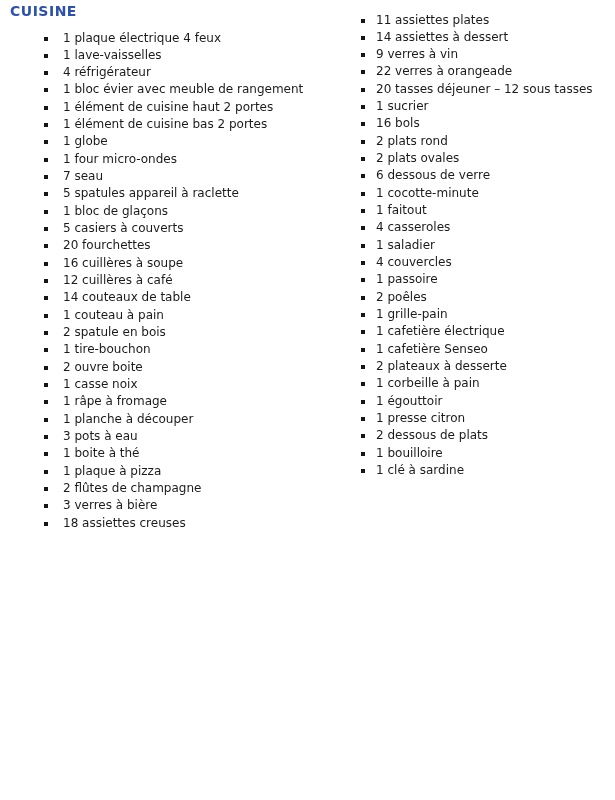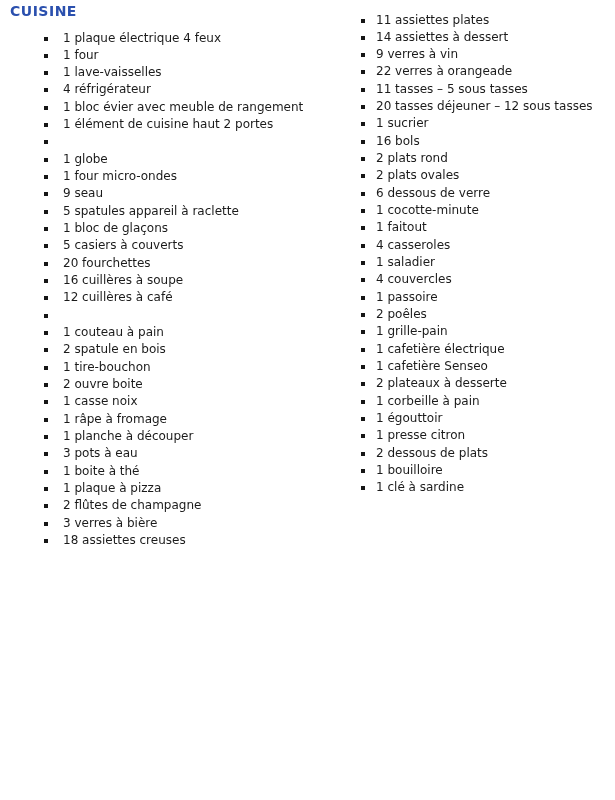--- a/index.html
+++ b/index.html
@@ -57,52 +57,49 @@
 
 <div class="page" style="color: rgb(27, 27, 27); background: rgb(255, 255, 255);">
   <div class="title" style="color: rgb(43, 80, 174);">CUISINE</div>
   <ul class="col col-left">
       <li class="item">
         <span class="bullet"></span>
         <span class="item-text">1 plaque électrique 4 feux</span>
       </li>
       <li class="item">
         <span class="bullet"></span>
-        <span class="item-text">1 four</span>
-      </li>
-      <li class="item">
-        <span class="bullet"></span>
         <span class="item-text">1 lave-vaisselles</span>
       </li>
       <li class="item">
         <span class="bullet"></span>
         <span class="item-text">4 réfrigérateur</span>
       </li>
       <li class="item">
         <span class="bullet"></span>
         <span class="item-text">1 bloc évier avec meuble de rangement</span>
       </li>
       <li class="item">
         <span class="bullet"></span>
         <span class="item-text">1 élément de cuisine haut 2 portes</span>
       </li>
       <li class="item">
         <span class="bullet"></span>
+        <span class="item-text">1 élément de cuisine bas 2 portes</span>
       </li>
       <li class="item">
         <span class="bullet"></span>
         <span class="item-text">1 globe</span>
       </li>
       <li class="item">
         <span class="bullet"></span>
         <span class="item-text">1 four micro-ondes</span>
       </li>
       <li class="item">
         <span class="bullet"></span>
-        <span class="item-text">9 seau</span>
+        <span class="item-text">7 seau</span>
       </li>
       <li class="item">
         <span class="bullet"></span>
         <span class="item-text">5 spatules appareil à raclette</span>
       </li>
       <li class="item">
         <span class="bullet"></span>
         <span class="item-text">1 bloc de glaçons</span>
       </li>
       <li class="item">
@@ -116,20 +113,21 @@
       <li class="item">
         <span class="bullet"></span>
         <span class="item-text">16 cuillères à soupe</span>
       </li>
       <li class="item">
         <span class="bullet"></span>
         <span class="item-text">12 cuillères à café</span>
       </li>
       <li class="item">
         <span class="bullet"></span>
+        <span class="item-text">14 couteaux de table</span>
       </li>
       <li class="item">
         <span class="bullet"></span>
         <span class="item-text">1 couteau à pain</span>
       </li>
       <li class="item">
         <span class="bullet"></span>
         <span class="item-text">2 spatule en bois</span>
       </li>
       <li class="item">
@@ -186,24 +184,20 @@
         <span class="bullet"></span>
         <span class="item-text">14 assiettes à dessert</span>
       </li>
       <li class="item">
         <span class="bullet"></span>
         <span class="item-text">9 verres à vin</span>
       </li>
       <li class="item">
         <span class="bullet"></span>
         <span class="item-text">22 verres à orangeade</span>
-      </li>
-      <li class="item">
-        <span class="bullet"></span>
-        <span class="item-text">11 tasses – 5 sous tasses</span>
       </li>
       <li class="item">
         <span class="bullet"></span>
         <span class="item-text">20 tasses déjeuner – 12 sous tasses</span>
       </li>
       <li class="item">
         <span class="bullet"></span>
         <span class="item-text">1 sucrier</span>
       </li>
       <li class="item">

